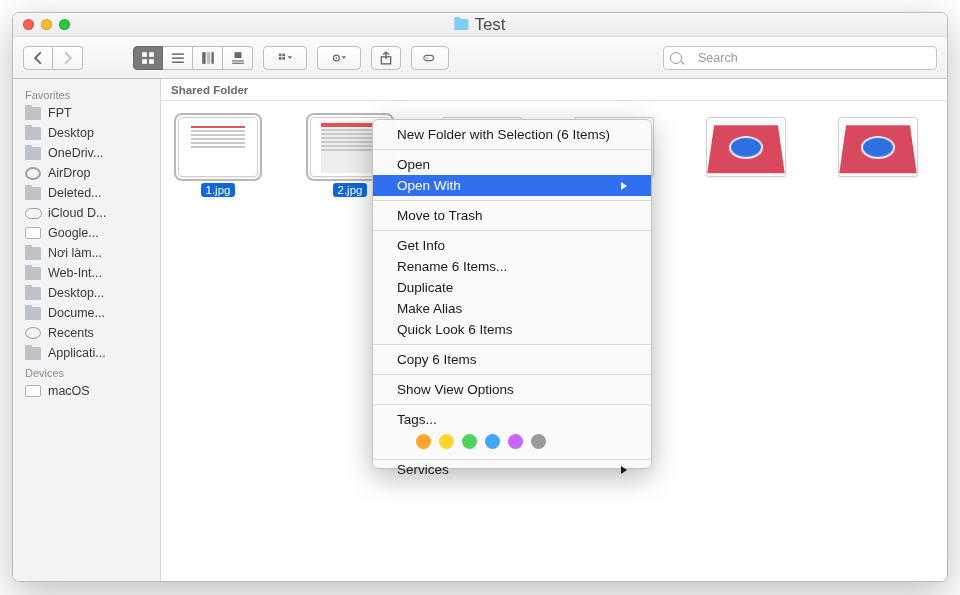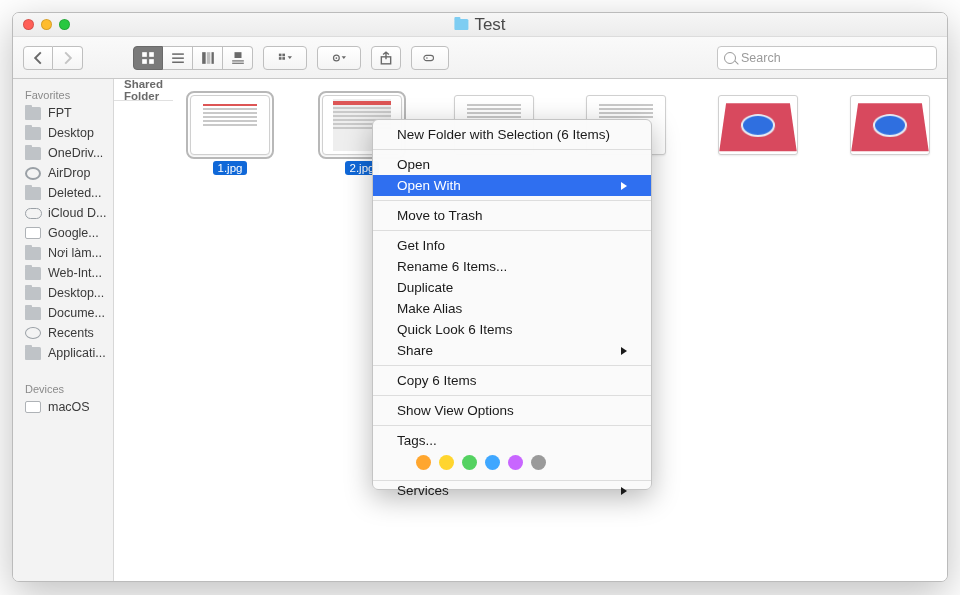--- a/index.html
+++ b/index.html
@@ -36,42 +36,42 @@
     height:24px; min-width:30px; background: linear-gradient(#fff,#f4f4f4);
     border:1px solid #bfbfbf; display:flex; align-items:center; justify-content:center;
     color:#555; font-size:13px;
   }
   .tbtn + .tbtn { border-left:none; }
   .btn-group .tbtn:first-child { border-radius:4px 0 0 4px; }
   .btn-group .tbtn:last-child { border-radius:0 4px 4px 0; }
   .btn-group.single .tbtn { border-radius:4px; }
   .tbtn.active { background:#7a7a7a; color:#fff; border-color:#6a6a6a; }
   .spacer { width: 30px; }
-  .search-wrap { margin-left:auto; width:220px; height:24px; border:1px solid #c6c6c6; border-radius:4px; background:#fff; display:flex; align-items:center; padding:0 6px; gap:5px; color:#9a9a9a; font-size:12.5px; }
+  .search-wrap { margin-left:auto; width:274px; height:24px; border:1px solid #c6c6c6; border-radius:4px; background:#fff; display:flex; align-items:center; padding:0 6px; gap:16px; color:#9a9a9a; font-size:12.5px; }
   .mag { width:12px; height:12px; border:1.3px solid #9a9a9a; border-radius:50%; position:relative; }
   .mag::after { content:""; position:absolute; width:5px; height:1.3px; background:#9a9a9a; transform:rotate(45deg); right:-4px; bottom:-1px; }
 
   
   .body { flex:1; display:flex; min-height:0; }
   .sidebar { width:148px; background:#f3f3f3; border-right:1px solid #d7d7d7; padding:6px 0; font-size:12.5px; overflow:hidden; }
   .sb-head { padding:4px 12px 2px; color:#8a8a8a; font-size:11px; font-weight:500; }
   .sb-item { display:flex; align-items:center; gap:7px; padding:3px 10px 3px 12px; color:#3a3a3a; white-space:nowrap; text-overflow:ellipsis; overflow:hidden; }
   .sb-ico { width:16px; height:13px; background:#bfc3c7; border-radius:1.5px 1.5px 1px 1px; position:relative; flex:0 0 16px; }
   .sb-ico::before { content:""; position:absolute; top:-2px; left:0; width:7px; height:3px; background:#bfc3c7; border-radius:1px 1px 0 0; }
   .sb-ico.air { background:none; border:2px solid #9aa0a6; border-radius:50%; width:13px; height:13px; }
   .sb-ico.air::before { display:none; }
   .sb-ico.cloud { background:none; width:16px; height:12px; }
   .sb-ico.cloud::before { background:none; border:1.3px solid #9aa0a6; border-radius:50px; width:15px; height:9px; top:1px; }
   .sb-ico.drive { background:#fff; border:1px solid #aeb2b6; width:15px; height:12px; border-radius:2px; }
   .sb-ico.drive::before{ display:none; }
   .sb-ico.recents { background:none; border:1.3px solid #9aa0a6; border-radius:50%; width:12px; height:12px; }
   .sb-ico.recents::before{ display:none; }
 
   
-  .content { flex:1; display:flex; flex-direction:row; background:#fff; }
+  .content { flex:1; display:flex; flex-direction:column; background:#fff; }
   .path-hdr { height:22px; border-bottom:1px solid #e0e0e0; padding:0 10px; display:flex; align-items:center; font-size:11.5px; color:#6a6a6a; font-weight:600; }
   .grid { flex:1; padding:16px 14px; display:flex; gap:46px; align-items:flex-start; position:relative; }
 
   .file { width:86px; display:flex; flex-direction:column; align-items:center; gap:6px; font-size:11.5px; color:#222; }
   .thumb { width:80px; height:60px; background:#fff; border:1px solid #d0d0d0; border-radius:3px; box-shadow:0 1px 2px rgba(0,0,0,0.08); position:relative; overflow:hidden; }
   .thumb.sel { outline:2px solid #b8b8b8; outline-offset:2px; border-radius:4px; }
   .thumb-inner1 { position:absolute; inset:6px 12px; background:#fff; }
   .thumb-inner1 .bar { height:2px; background:#c9c9c9; margin:2px 0; }
   .thumb-inner1 .bar.r { background:#d55; }
   .thumb-safari { position:absolute; inset:4px; background:#d8495e; display:flex; align-items:center; justify-content:center; transform:perspective(80px) rotateX(18deg); }
@@ -249,21 +249,21 @@
           <span>Docume...</span>
         </div>
       <div class="sb-item">
           <span class="sb-ico recents"></span>
           <span>Recents</span>
         </div>
       <div class="sb-item">
           <span class="sb-ico"></span>
           <span>Applicati...</span>
         </div>
-      <div class="sb-head" style="margin-top:16px">Devices</div>
+      <div class="sb-head" style="margin-top:0">Devices</div>
       <div class="sb-item">
           <span class="sb-ico drive"></span>
           <span>macOS</span>
         </div>
     </div>
 
     <div class="content">
       <div class="path-hdr">Shared Folder</div>
       <div class="grid">
 
@@ -358,24 +358,20 @@
       <span>Rename 6 Items...</span>
     </div>
   <div class="menu-item">
       <span>Duplicate</span>
     </div>
   <div class="menu-item">
       <span>Make Alias</span>
     </div>
   <div class="menu-item">
       <span>Quick Look 6 Items</span>
-    </div>
-  <div class="menu-item">
-      <span>Share</span>
-      <span class="tri"></span>
     </div>
   <div class="menu-sep"></div>
   <div class="menu-item">
       <span>Copy 6 Items</span>
     </div>
   <div class="menu-sep"></div>
   <div class="menu-item">
       <span>Show View Options</span>
     </div>
   <div class="menu-sep"></div>

